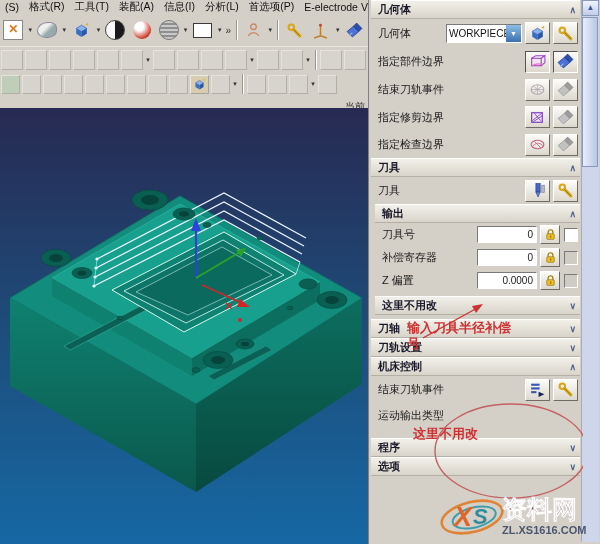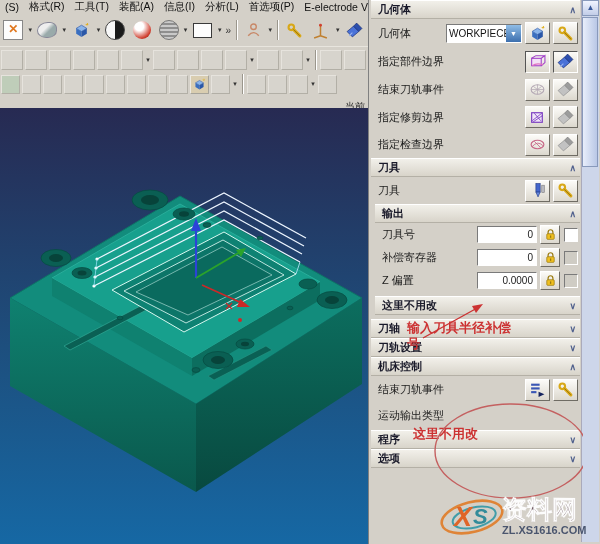--- a/index.html
+++ b/index.html
@@ -508,21 +508,21 @@
             <svg class="i16">
               <use href="#sym-wrench"></use>
             </svg>
           </button>
       </div>
       <div class="prow" style="height:24px">
         <span class="plabel">运动输出类型</span>
           <span class="sp"></span>
       </div>
 
-      <div class="ghdr" style="margin-top:3px">
+      <div class="ghdr" style="margin-top:11px">
           <span>程序</span>
           <span class="chev">∨</span>
         </div>
       <div class="ghdr">
           <span>选项</span>
           <span class="chev">∨</span>
         </div>
 
       <svg class="anno" viewBox="0 0 212 544">
         <polyline points="52,338 70,328 108,307" fill="none" stroke="#cc3333" stroke-width="1.4"></polyline>

